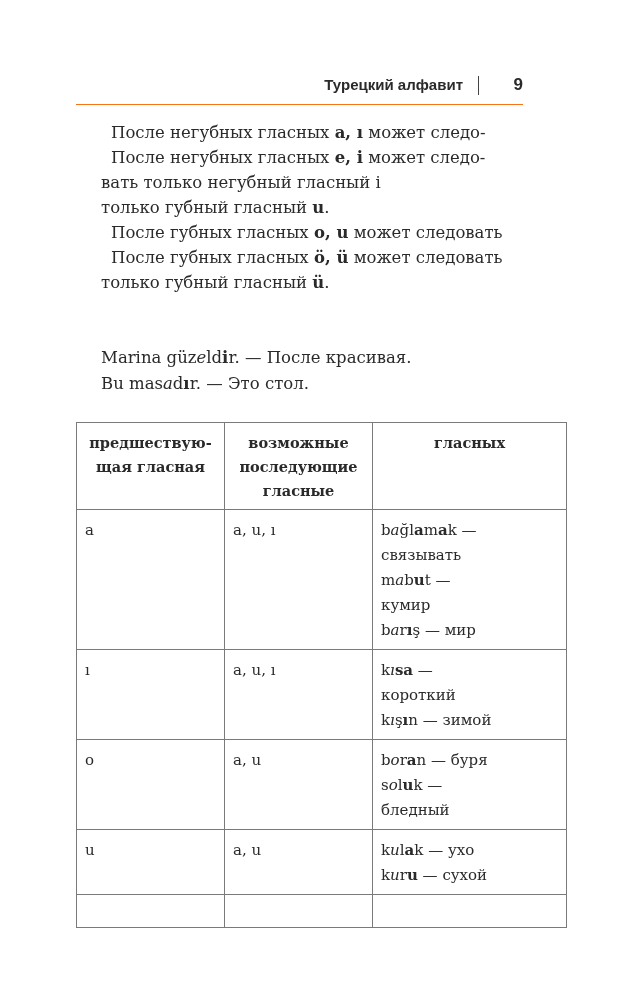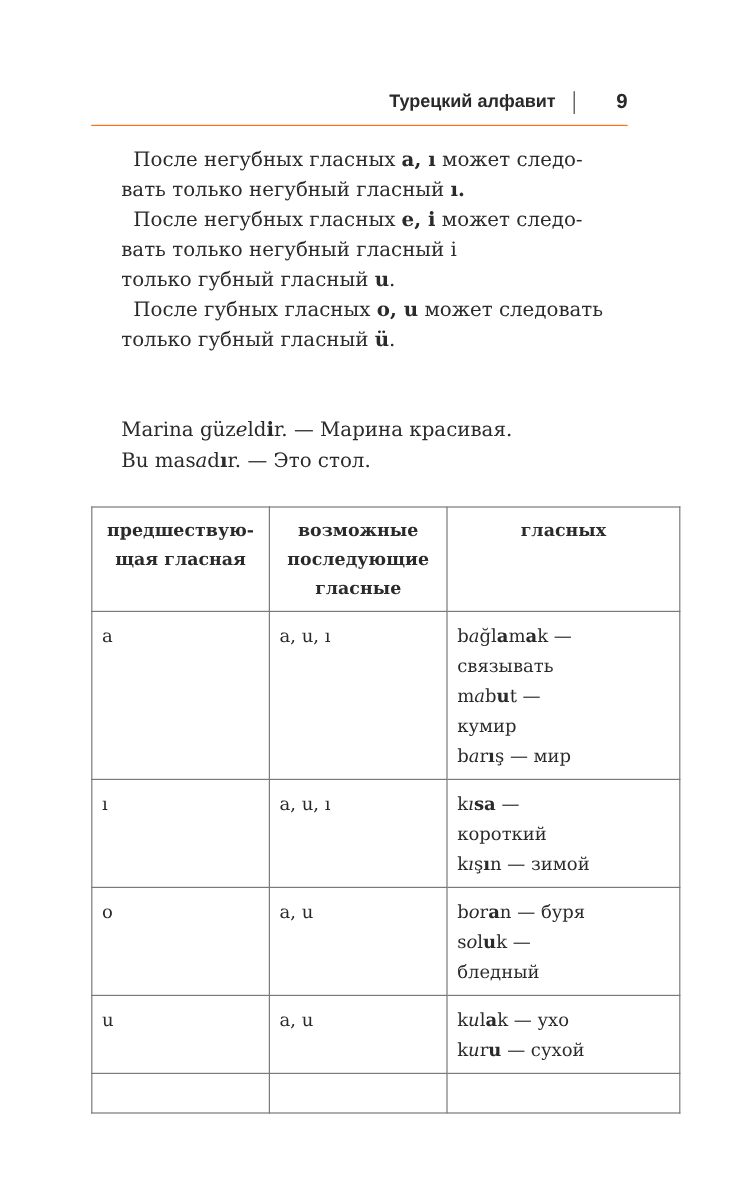--- a/index.html
+++ b/index.html
@@ -27,37 +27,37 @@
 
 <div class="header">
   <span class="header-title">Турецкий алфавит</span>
   <span class="header-sep"></span>
   <span class="header-page">9</span>
 </div>
 
 <div class="body-text">
   <p class="para">
     <span class="line indent"><span>После негубных гласных </span><b>a, ı</b><span> может следо-</span></span>
-    <span class="line"><span>вать только негубный гласный </span><b>ı.</b><span></span></span>
   </p>
   <p class="para">
     <span class="line indent"><span>После негубных гласных </span><b>e, i</b><span> может следо-</span></span>
     <span class="line"><span>вать только негубный гласный i</span><b></b><span></span></span>
   </p>
   <p class="para">
     <span class="line"><span>только губный гласный </span><b>u</b><span>.</span></span>
     <span class="line indent"><span>После губных гласных </span><b>o, u</b><span> может следовать</span></span>
   </p>
   <p class="para">
+    <span class="line indent"><span>После губных гласных </span><b>ö, ü</b><span> может следовать</span></span>
     <span class="line"><span>только губный гласный </span><b>ü</b><span>.</span></span>
   </p>
 </div>
 
 <div class="examples">
-  <span class="ex-line"><span>Marina güz</span><i class="it">e</i><span>ld</span><b>i</b><span>r.</span><span> — Марина красивая.</span></span>
+  <span class="ex-line"><span>Marina güz</span><i class="it">e</i><span>ld</span><b>i</b><span>r.</span><span> — После красивая.</span></span>
   <span class="ex-line"><span>Bu mas</span><i class="it">a</i><span>d</span><b>ı</b><span>r.</span><span> — Это стол.</span></span>
 </div>
 
 <table class="vowels">
   <tbody>
       <tr>
     <th>
       <span class="ex-line">предшествую-</span>
       <span class="ex-line">щая гласная</span>
     </th>

